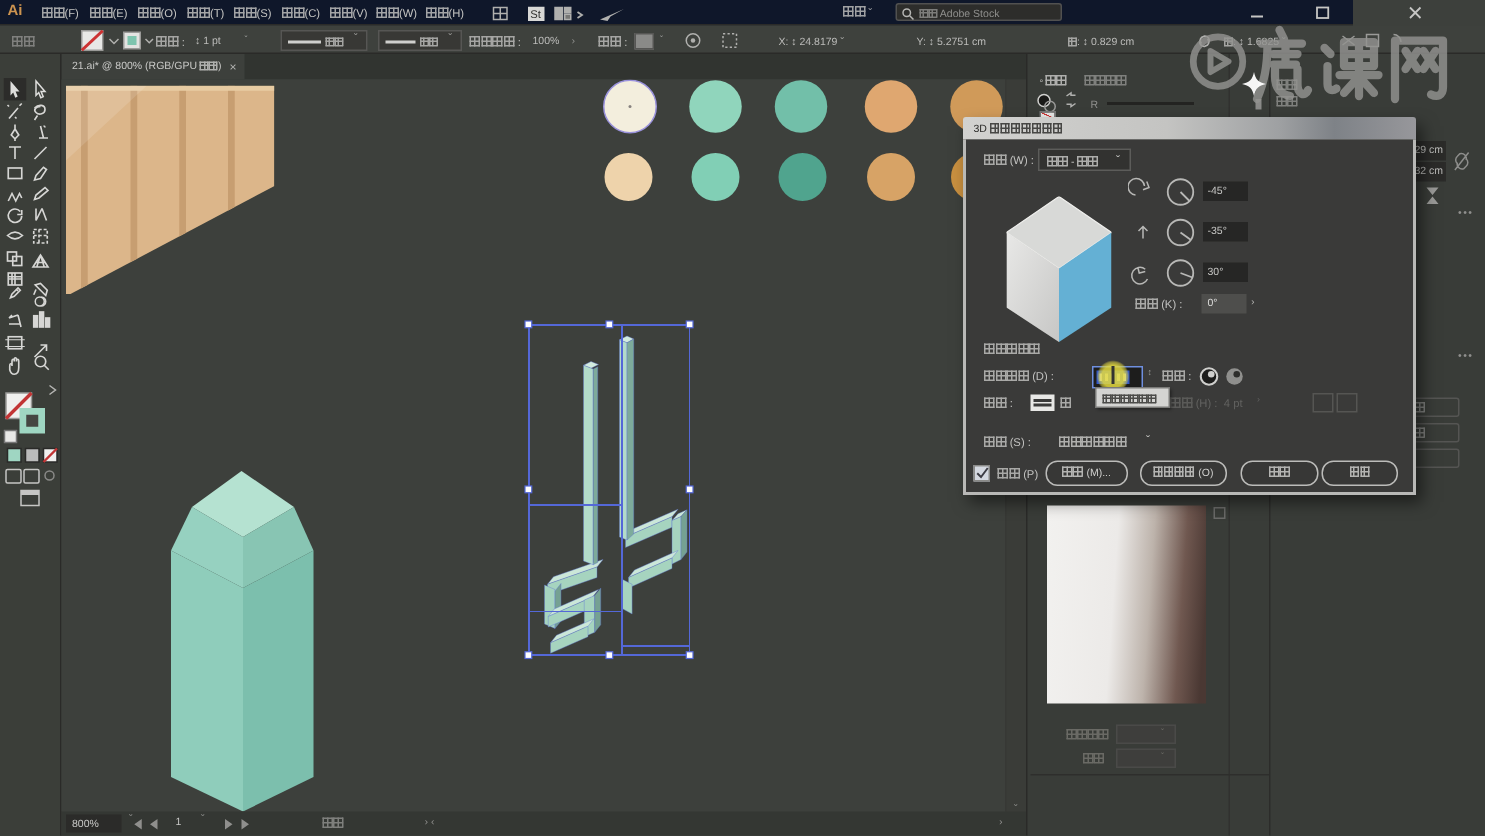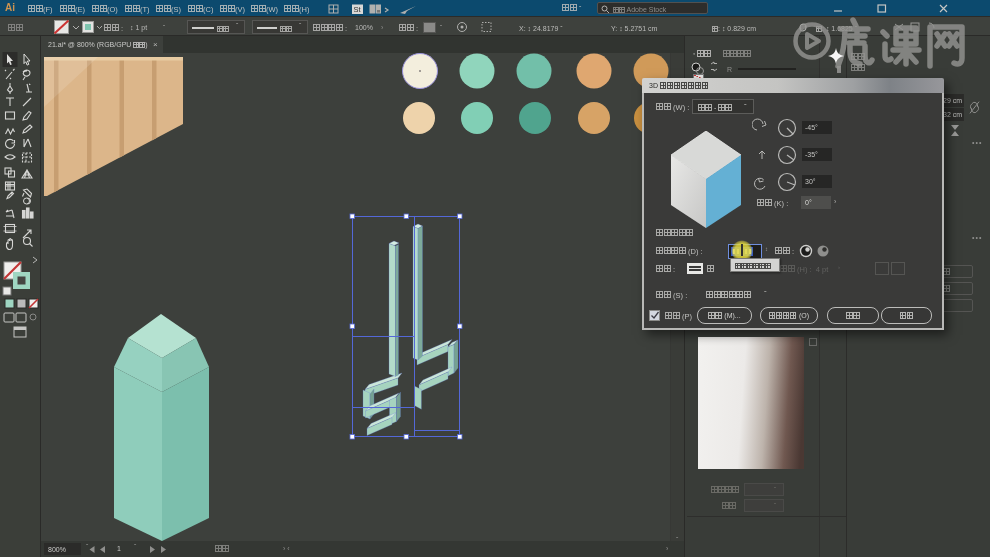--- a/index.html
+++ b/index.html
@@ -16,21 +16,21 @@
 .c7{width:6.5px;height:6.5px}
 .c6{width:5.5px;height:5.5px}
 .t{font-size:7.5px;line-height:1;white-space:nowrap}
 .t7{font-size:7px;line-height:1;white-space:nowrap}
 .dim{color:#8f8f8d}
 .pill{position:absolute;border:1px solid #bcbcba;border-radius:8px;color:#d0d0ce;
  font-size:7px;text-align:center;background:rgba(0,0,0,0.04)}
 </style></head>
 <body>
 
-<div class="ab" id="menubar" style="left:0;top:0;width:990px;height:17px;background:#0c4a6e;border-bottom:1px solid #2b2b29">
+<div class="ab" id="menubar" style="left:0;top:0;width:902px;height:17px;background:#0f172a;border-bottom:1px solid #2b2b29">
  <div class="ab" style="left:5px;top:2px;font-size:10px;font-weight:bold;color:#cd9450">Ai</div>
  <div class="ab t" style="left:28px;top:5px;color:#c4c4c2"><i class="c"></i><i class="c"></i>(F)</div>
  <div class="ab t" style="left:60px;top:5px;color:#c4c4c2"><i class="c"></i><i class="c"></i>(E)</div>
  <div class="ab t" style="left:92px;top:5px;color:#c4c4c2"><i class="c"></i><i class="c"></i>(O)</div>
  <div class="ab t" style="left:125px;top:5px;color:#c4c4c2"><i class="c"></i><i class="c"></i>(T)</div>
  <div class="ab t" style="left:156px;top:5px;color:#c4c4c2"><i class="c"></i><i class="c"></i>(S)</div>
  <div class="ab t" style="left:188px;top:5px;color:#c4c4c2"><i class="c"></i><i class="c"></i>(C)</div>
  <div class="ab t" style="left:220px;top:5px;color:#c4c4c2"><i class="c"></i><i class="c"></i>(V)</div>
  <div class="ab t" style="left:251px;top:5px;color:#c4c4c2"><i class="c"></i><i class="c"></i>(W)</div>
  <div class="ab t" style="left:284px;top:5px;color:#c4c4c2"><i class="c"></i><i class="c"></i>(H)</div>

